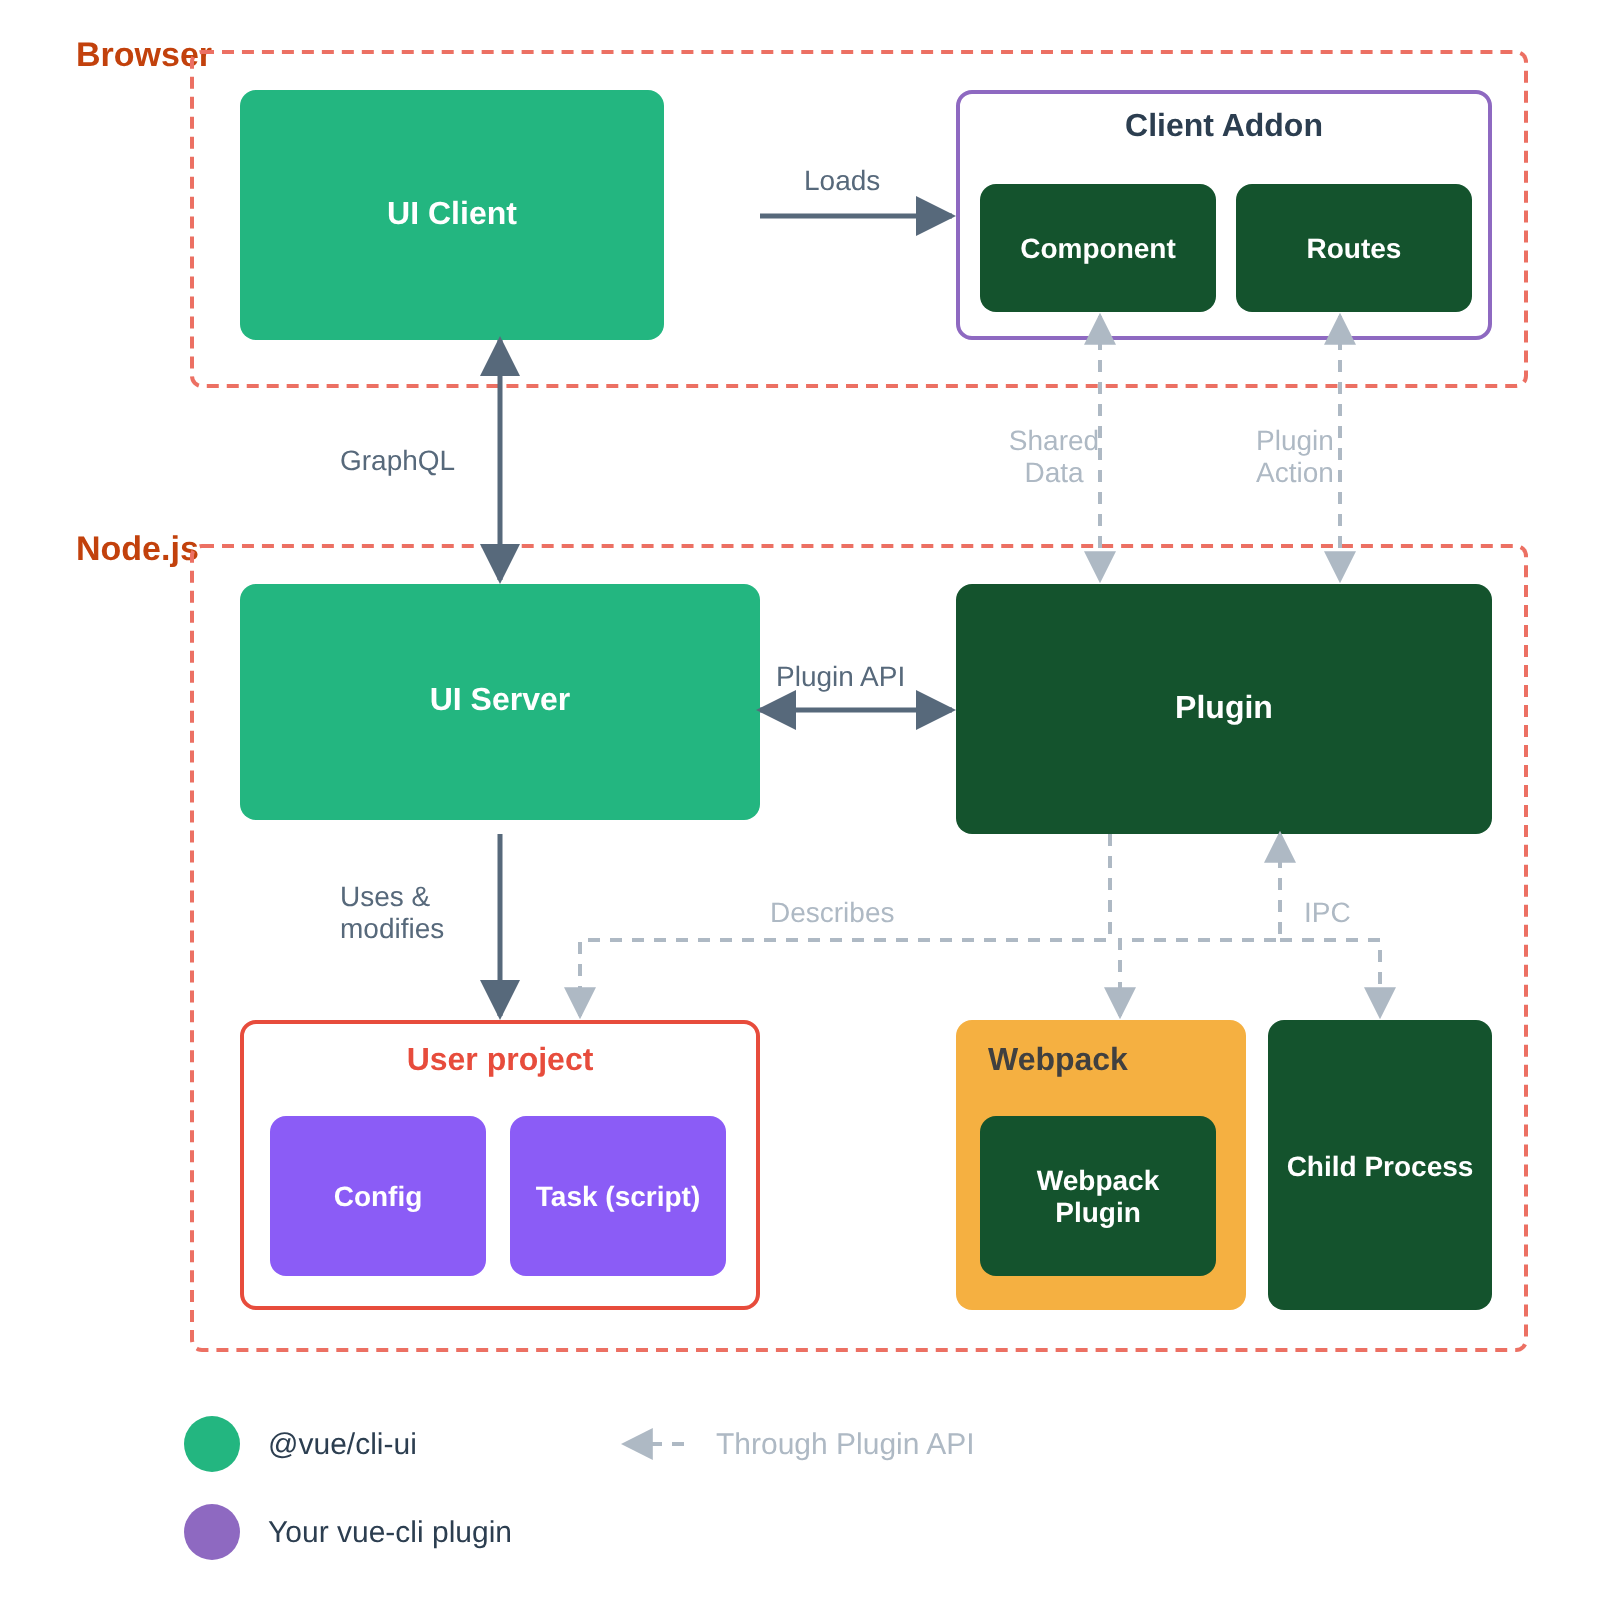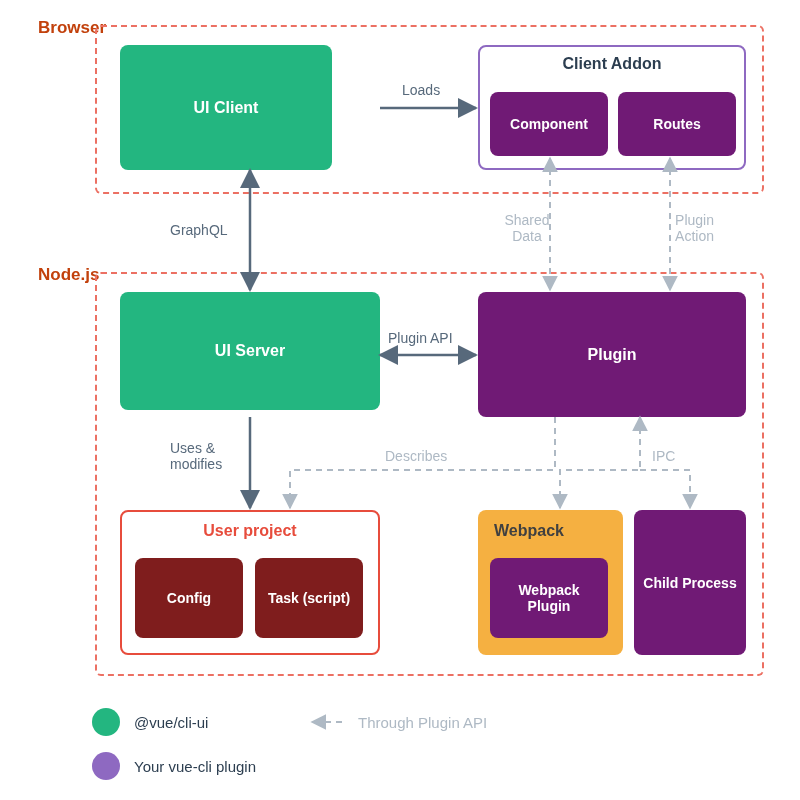--- a/index.html
+++ b/index.html
@@ -15,24 +15,24 @@
   .layer{
     position:absolute;border:2px dashed #ec7063;border-radius:6px;
   }
   .box{
     position:absolute;border-radius:8px;color:#fff;
     display:flex;align-items:center;justify-content:center;
     text-align:center;font-weight:600;font-size:16px;
     box-sizing:border-box;padding:6px;
   }
   .green{background:#23b680}
-  .purple{background:#701a75}
+  .purple{background:#14532d}
   .purple-outline{background:#fff;border:2px solid #8e69c1;color:#2c3e50}
   .red-outline{background:#fff;border:2px solid #e74c3c;color:#e74c3c}
-  .redfill{background:#7f1d1d}
+  .redfill{background:#8b5cf6}
   .yellow{background:#f5b041;color:#2c3e50}
   .edge-label{position:absolute;color:#57697b;font-size:14px;font-weight:500}
   .edge-label.soft{color:#aeb9c4}
   svg{position:absolute;left:0;top:0;pointer-events:none}
   .legend-dot{position:absolute;width:28px;height:28px;border-radius:50%}
   .legend-text{position:absolute;font-size:15px;color:#2c3e50}
   .legend-text.soft{color:#aeb9c4}
 </style>
 </head>
 <body>
@@ -100,21 +100,21 @@
 
   <path d="M 640 417 L 640 470 L 560 470 L 560 508" fill="none" stroke="#aeb9c4" stroke-width="2" stroke-dasharray="6 5" marker-start="url(#ahs2)" marker-end="url(#ahs)"></path>
   <path d="M 640 470 L 690 470 L 690 508" fill="none" stroke="#aeb9c4" stroke-width="2" stroke-dasharray="6 5" marker-end="url(#ahs)"></path>
 
   <line x1="342" y1="722" x2="312" y2="722" stroke="#aeb9c4" stroke-width="2" stroke-dasharray="6 5" marker-end="url(#ahs)"></line>
 </svg>
 
 <div class="edge-label" style="left:402px;top:82px">Loads</div>
 <div class="edge-label" style="left:170px;top:222px">GraphQL</div>
 <div class="edge-label soft" style="left:500px;top:212px;width:54px;text-align:center">Shared Data</div>
-<div class="edge-label soft" style="left:660px;top:212px;width:54px;text-align:right">Plugin Action</div>
+<div class="edge-label soft" style="left:628px;top:212px;width:54px;text-align:left">Plugin Action</div>
 <div class="edge-label" style="left:388px;top:330px">Plugin API</div>
 <div class="edge-label" style="left:170px;top:440px;width:70px">Uses &amp; modifies</div>
 <div class="edge-label soft" style="left:385px;top:448px">Describes</div>
 <div class="edge-label soft" style="left:652px;top:448px">IPC</div>
 
 <div class="legend-dot" style="left:92px;top:708px;background:#23b680"></div>
 <div class="legend-text" style="left:134px;top:714px">@vue/cli-ui</div>
 
 <div class="legend-dot" style="left:92px;top:752px;background:#8e69c1"></div>
 <div class="legend-text" style="left:134px;top:758px">Your vue-cli plugin</div>

